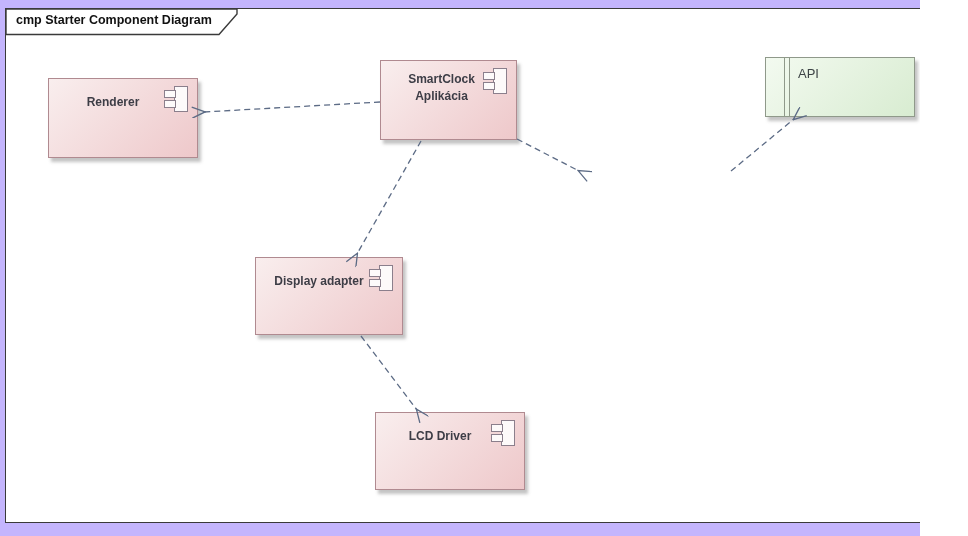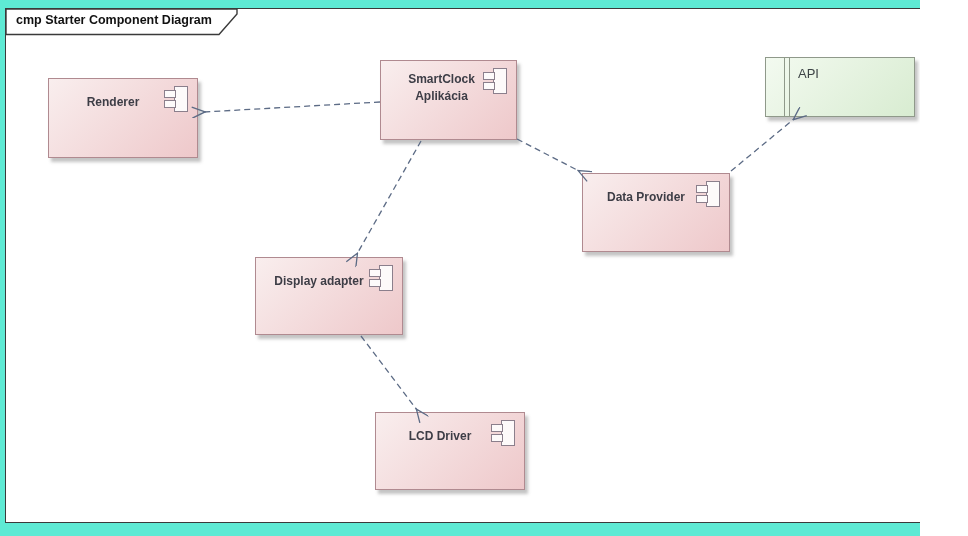--- a/index.html
+++ b/index.html
@@ -1,17 +1,17 @@
 <!DOCTYPE html>
 <html style="--comp-fill-1: #f9eeee; --comp-fill-2: #eec8ca; --comp-border: #b08a90; --icon-border: #8b7f8c; --iface-fill-1: #f3faf0; --iface-fill-2: #d8ecd1; --iface-border: #8f998a; --label-color: #3d3d46; --frame-border: #3a3a3a;"><head>
 <meta charset="utf-8">
 <style>
   html,body{margin:0;padding:0;background:#ffffff;}
   .stage{
-    position:relative;width:920px;height:536px;background:#5eead4;overflow:hidden;
+    position:relative;width:920px;height:536px;background:#c4b5fd;overflow:hidden;
     font-family:"Liberation Sans", sans-serif;
   }
   
   .frame{
     position:absolute;left:5px;top:8px;width:951px;height:513px;
     border:1.5px solid var(--frame-border,#3a3a3a);
     background:#ffffff;
   }
   .frame-tab-svg{position:absolute;left:0;top:0;width:240px;height:27px;display:block;}
   .frame-tab-label{
@@ -95,28 +95,20 @@
 
   <div class="component" id="comp-smartclock">
     <span class="comp-label narrow">SmartClock Aplikácia</span>
     <span class="comp-icon">
         <span class="main"></span>
         <span class="tab1"></span>
         <span class="tab2"></span>
       </span>
   </div>
 
-  <div class="component" id="comp-data-provider">
-    <span class="comp-label">Data Provider</span>
-    <span class="comp-icon">
-        <span class="main"></span>
-        <span class="tab1"></span>
-        <span class="tab2"></span>
-      </span>
-  </div>
 
   <div class="component" id="comp-lcd-driver">
     <span class="comp-label">LCD Driver</span>
     <span class="comp-icon">
         <span class="main"></span>
         <span class="tab1"></span>
         <span class="tab2"></span>
       </span>
   </div>
 

